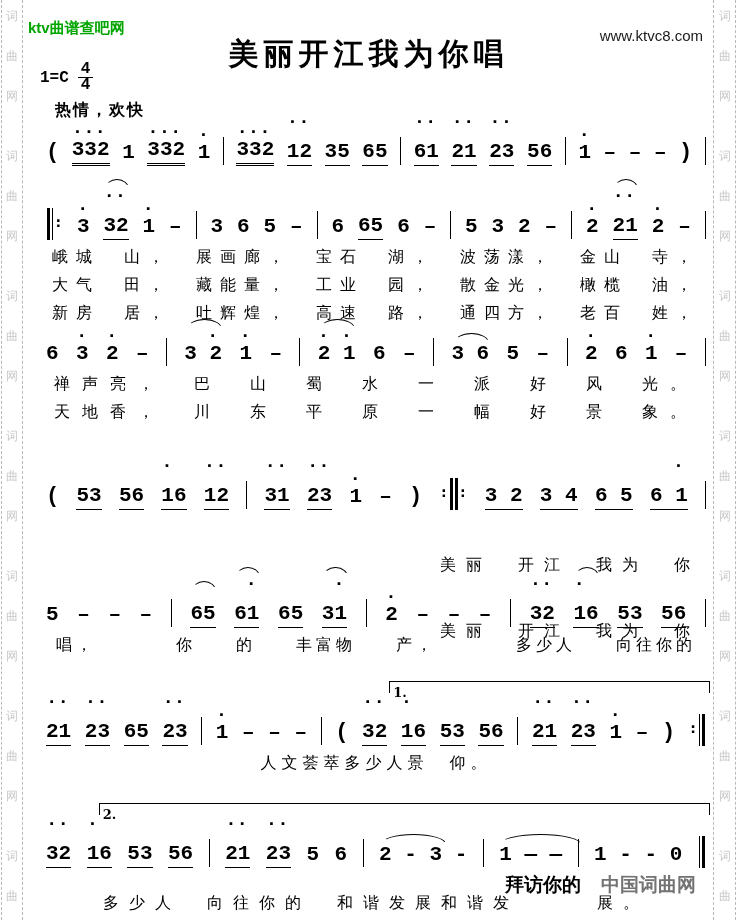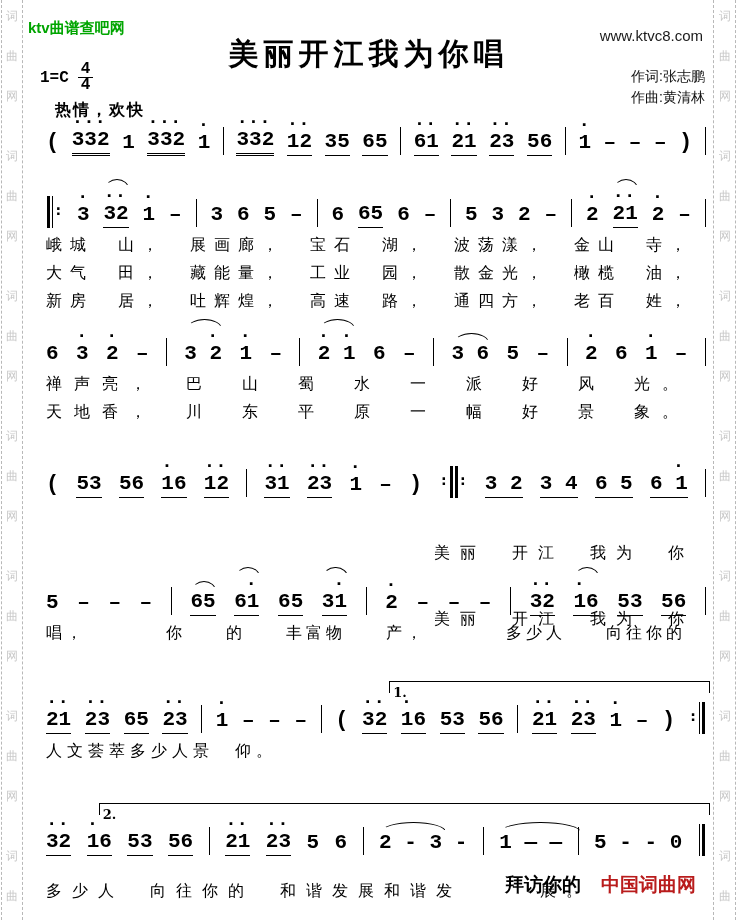--- a/index.html
+++ b/index.html
@@ -21,34 +21,34 @@
   .fr .tn{display:block;border-bottom:1px solid #000;padding:0 3px;}
   .fr .td{display:block;}
   .tempo{position:absolute;left:55px;top:100px;font:700 16px "DejaVu Sans",sans-serif;letter-spacing:2px;}
   
   #score{position:absolute;left:46px;width:660px;top:0;}
   .system{position:absolute;left:0;right:0;}
   .notes{display:flex;justify-content:space-between;align-items:flex-end;position:relative;}
   .tok{position:relative;text-align:left;}
   .dots{font:700 19px "Liberation Mono",monospace;height:9px;line-height:9px;white-space:pre;}
   .digits{font:700 21px "Liberation Mono",monospace;line-height:26px;white-space:pre;}
-  .u1{border-bottom:1px solid #000;}
+  .u1{border-bottom:1px solid #000;margin-top:12px;}
   .u2{border-bottom:3px double #000;}
   .slur{position:absolute;left:6%;width:88%;height:8px;border:1px solid transparent;
         border-top:1px solid #000;border-radius:50%/100% 100% 0 0;}
   .bar{width:1px;background:#000;height:28px;margin-bottom:1px;}
   .paren{font:700 22px "Liberation Mono",monospace;line-height:26px;}
   .rpt{display:flex;align-items:flex-end;height:32px;}
   .rdots{font:700 15px "Liberation Mono",monospace;line-height:30px;}
   .bthick{width:3px;background:#000;height:32px;display:inline-block;margin:0 1px;}
   .bthin{width:1px;background:#000;height:32px;display:inline-block;margin:0 1px;}
   .volta{position:absolute;top:-17px;right:-4px;height:11px;
          border-top:1.5px solid #000;border-left:1.5px solid #000;border-right:1.5px solid #000;}
   .volta span{font:700 13px "DejaVu Serif",serif;margin-left:3px;line-height:13px;display:inline-block;}
-  .lyr{font:16px "DejaVu Sans",sans-serif;white-space:pre;margin-top:6px;line-height:22px;}
+  .lyr{font:16px "DejaVu Sans",sans-serif;white-space:pre;margin-top:6px;line-height:22px;text-align:center;}
   .s2 .lyr{letter-spacing:8px;}
   .s3 .lyr{letter-spacing:12px;}
   .s4 .lyr{letter-spacing:10px;padding-left:388px;margin-top:44px;}
   .s5 .lyr{letter-spacing:4px;}
   .s6 .lyr{letter-spacing:5px;}
   .s7 .lyr{letter-spacing:10px;margin-top:24px;}
   .s1{top:118px;} .s2{top:192px;} .s3{top:332px;} .s4{top:462px;}
   .s5{top:580px;} .s6{top:698px;} .s7{top:820px;}
   
   .src{position:absolute;left:505px;top:872px;font:700 19px "DejaVu Sans",sans-serif;white-space:nowrap;}
@@ -104,24 +104,20 @@
       <span style="top: 708px; color: rgb(201, 201, 201);">词</span>
       <span style="top: 748px; color: rgb(201, 201, 201);">曲</span>
       <span style="top: 788px; color: rgb(201, 201, 201);">网</span>
       <span style="top: 848px; color: rgb(201, 201, 201);">词</span>
       <span style="top: 888px; color: rgb(201, 201, 201);">曲</span>
     </div>
 
   <div class="logo" style="color: rgb(0, 165, 0);">ktv曲谱查吧网</div>
   <div class="url">www.ktvc8.com</div>
   <div class="title">美丽开江我为你唱</div>
-  <div class="credits">
-    <div>作词:张志鹏</div>
-    <div>作曲:黄清林</div>
-  </div>
   <div class="keyrow">
     <span>1=C</span><span class="fr"><span class="tn">4</span><span class="td">4</span></span>
   </div>
   <div class="tempo">热情，欢快</div>
 
   <div id="score">
       <div class="system s1">
         <div class="notes">
           <div class="paren">(</div>
           <div class="tok">
@@ -579,28 +575,28 @@
             <div class="slur" style="top: -8px; left: 2%; width: 72%;"></div>
             <div class="digits">2 - 3 -</div>
           </div>
           <div class="bar"></div>
           <div class="tok">
             <div class="slur" style="top: -8px; left: 2%; width: 125%;"></div>
             <div class="digits">1 — —</div>
           </div>
           <div class="bar"></div>
           <div class="tok">
-            <div class="digits">5 - - 0</div>
+            <div class="digits">1 - - 0</div>
           </div>
           <div class="rpt">
             <span class="bthin"></span>
             <span class="bthick"></span>
           </div>
         </div>
         <div class="lyr">多少人　向往你的　和谐发展和谐发　　　展。</div>
       </div>
     </div>
 
   <div class="src">
-    <span>拜访你的</span><span class="site" id="srcSite" style="color: #b91c1c;">中国词曲网</span>
+    <span>拜访你的</span><span class="site" id="srcSite" style="color: #737373;">中国词曲网</span>
   </div>
 
 </div>
 
 </body></html>

